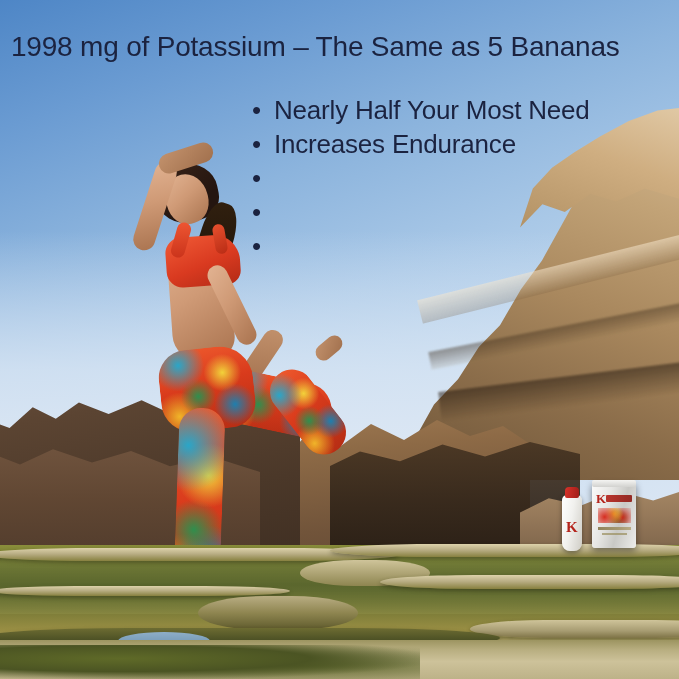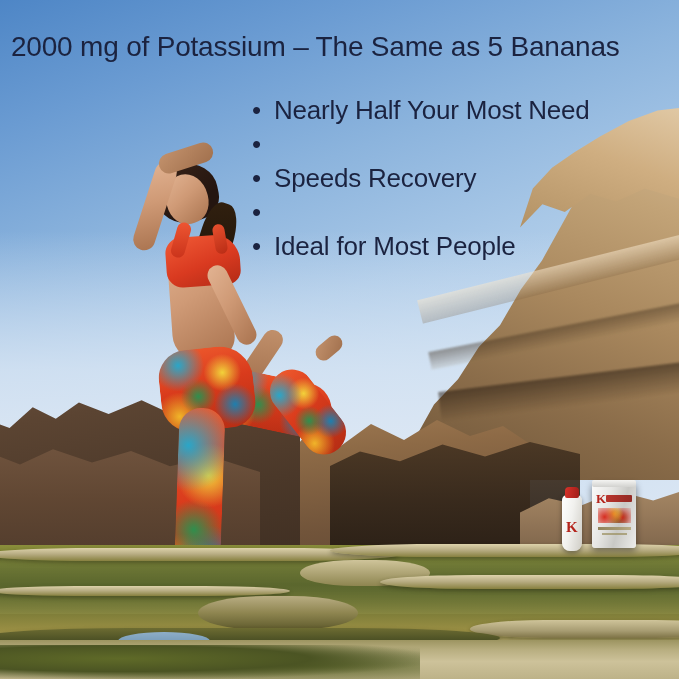--- a/index.html
+++ b/index.html
@@ -365,36 +365,35 @@
   <div class="bottle-cap"></div>
   <div class="bottle-k">K</div>
   <div class="pouch"></div>
   <div class="pouch-top"></div>
   <div class="pouch-k">K</div>
   <div class="pouch-brand"></div>
   <div class="pouch-fruit"></div>
   <div class="pouch-line"></div>
   <div class="pouch-line2"></div>
 
-  <div class="headline">2000 mg of Potassium – The Same as 5 Bananas</div>
+  <div class="headline">1998 mg of Potassium – The Same as 5 Bananas</div>
 
   <div class="bullets">
     <div class="bullet-row">
       <span class="bullet-dot">•</span>
       <span class="bullet-text">Nearly Half Your Most Need</span>
     </div>
     <div class="bullet-row">
       <span class="bullet-dot">•</span>
-    </div>
-    <div class="bullet-row">
-      <span class="bullet-dot">•</span>
-      <span class="bullet-text">Speeds Recovery</span>
-    </div>
-    <div class="bullet-row">
-      <span class="bullet-dot">•</span>
-    </div>
-    <div class="bullet-row">
-      <span class="bullet-dot">•</span>
-      <span class="bullet-text">Ideal for Most People</span>
+      <span class="bullet-text">Increases Endurance</span>
+    </div>
+    <div class="bullet-row">
+      <span class="bullet-dot">•</span>
+    </div>
+    <div class="bullet-row">
+      <span class="bullet-dot">•</span>
+    </div>
+    <div class="bullet-row">
+      <span class="bullet-dot">•</span>
     </div>
   </div>
 
 </div>
 
 </body></html>

